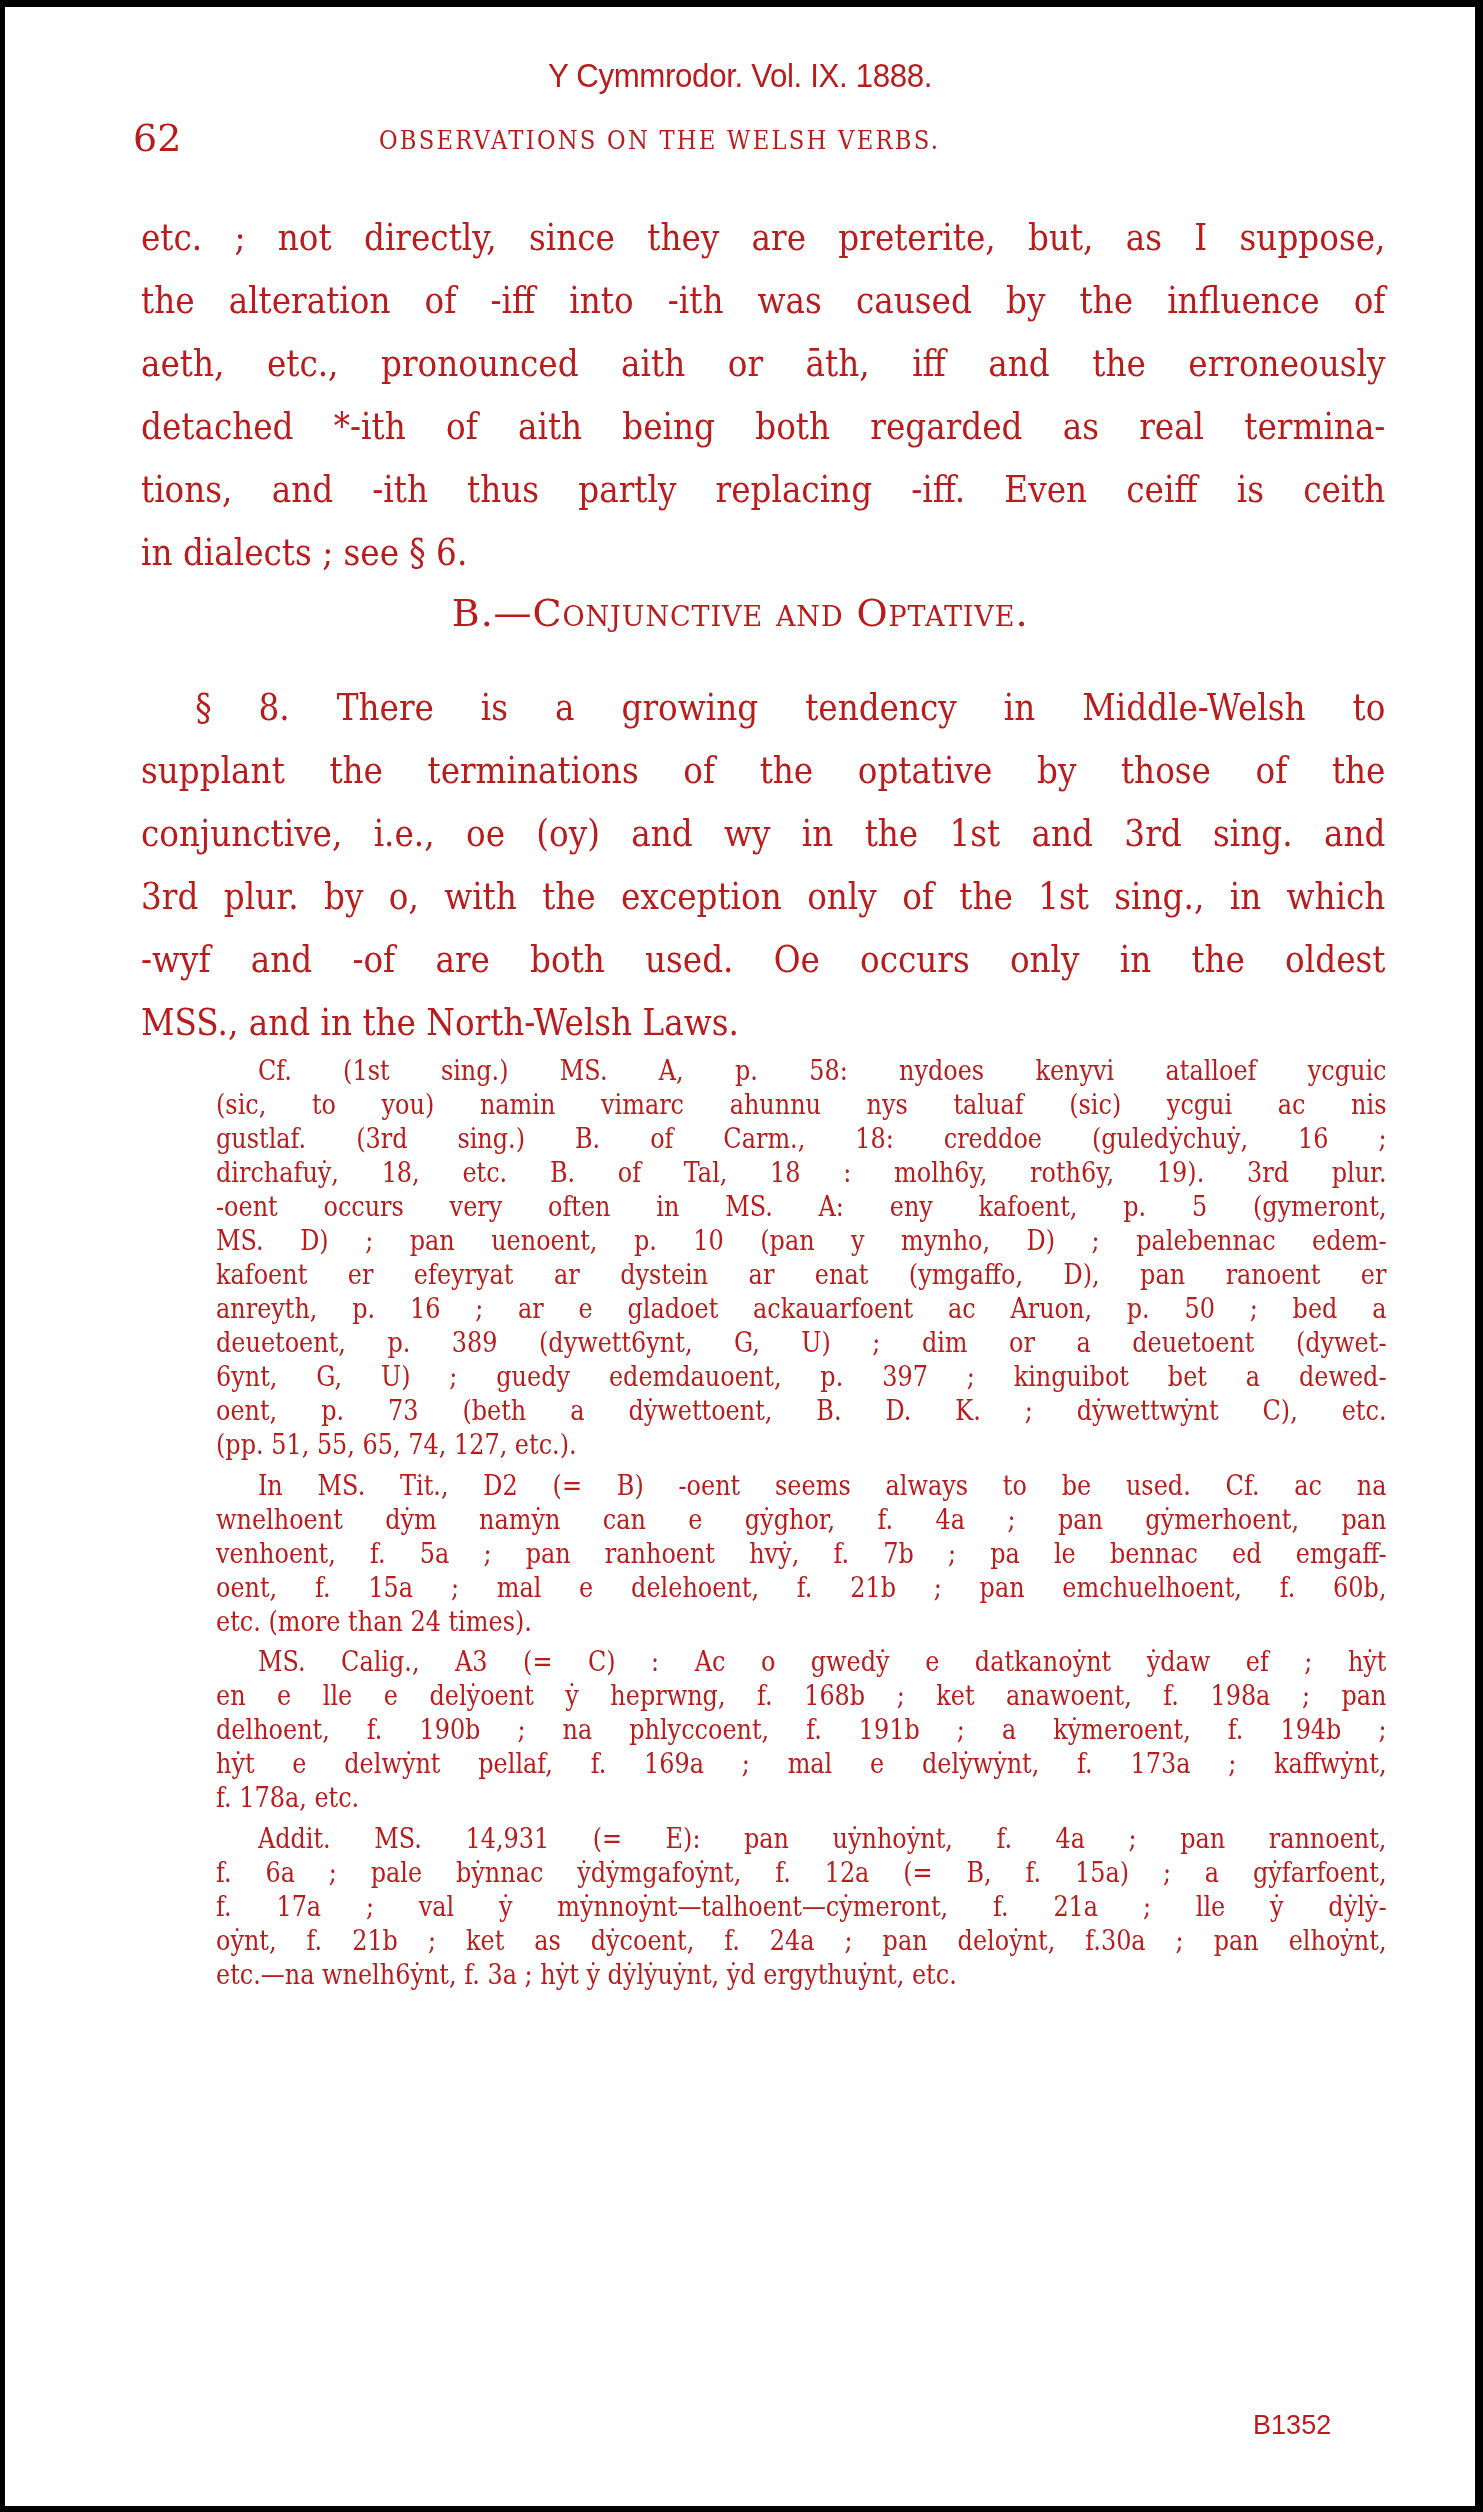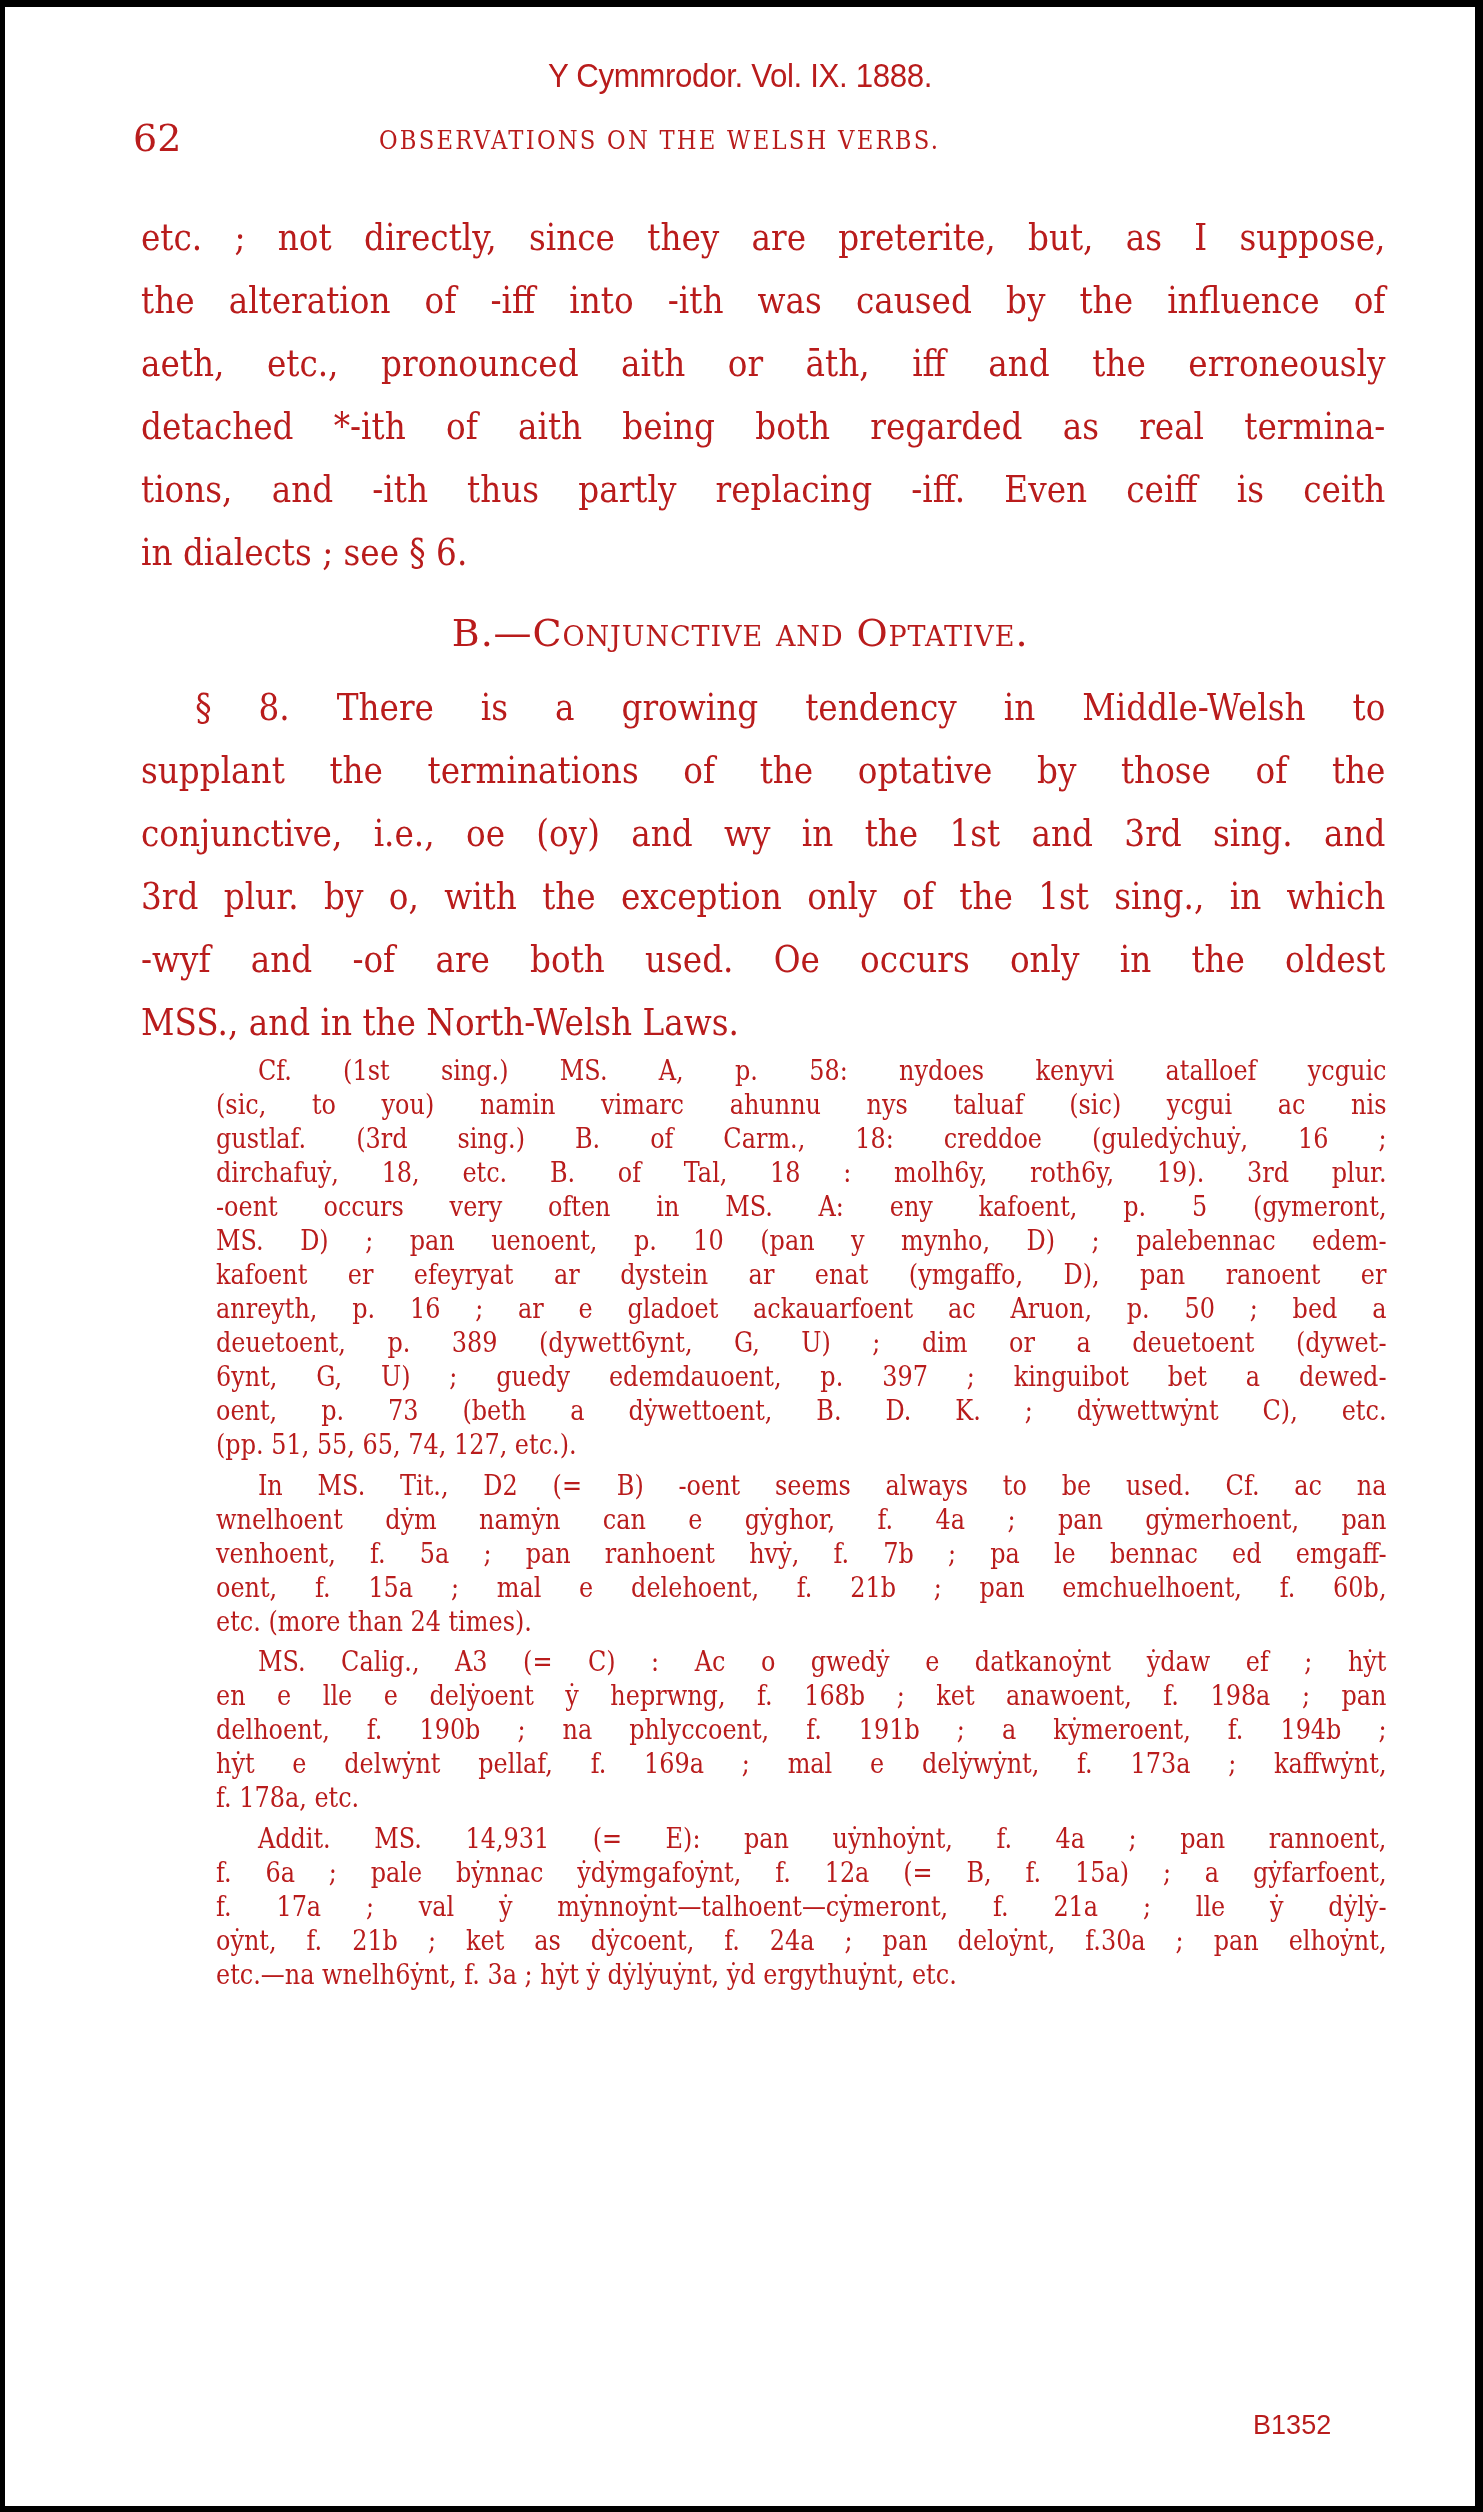--- a/index.html
+++ b/index.html
@@ -25,21 +25,21 @@
     letter-spacing: 2.6px; text-transform: uppercase; transform: scaleX(0.86); transform-origin: left;
   }
   .body-text {
     position: absolute; left: 136px; width: 1245px;
     font-size: 38px; line-height: 63px; text-align: justify;
     transform: scaleX(0.86); transform-origin: left; width: 1447px;
   }
   .para1 { top: 199px; }
   .section-heading {
     position: absolute; left: 0; width: 100%; top: 584px; text-align: center;
-    font-size: 38px; font-variant: small-caps; letter-spacing: 0.9px; margin-top: 20px;
+    font-size: 38px; font-variant: small-caps; letter-spacing: 0.9px;
   }
   .para2 { top: 669px; text-indent: 55px; }
   .notes {
     position: absolute; left: 211px; top: 1047px; width: 1369px;
     font-size: 28px; line-height: 34px; text-align: justify;
     transform: scaleX(0.855); transform-origin: left;
   }
   .notes p { margin: 0 0 6.8px 0; text-indent: 49px; }
   .line { display: block; text-align: justify; text-align-last: justify; }
   .line.last { text-align-last: left; }

